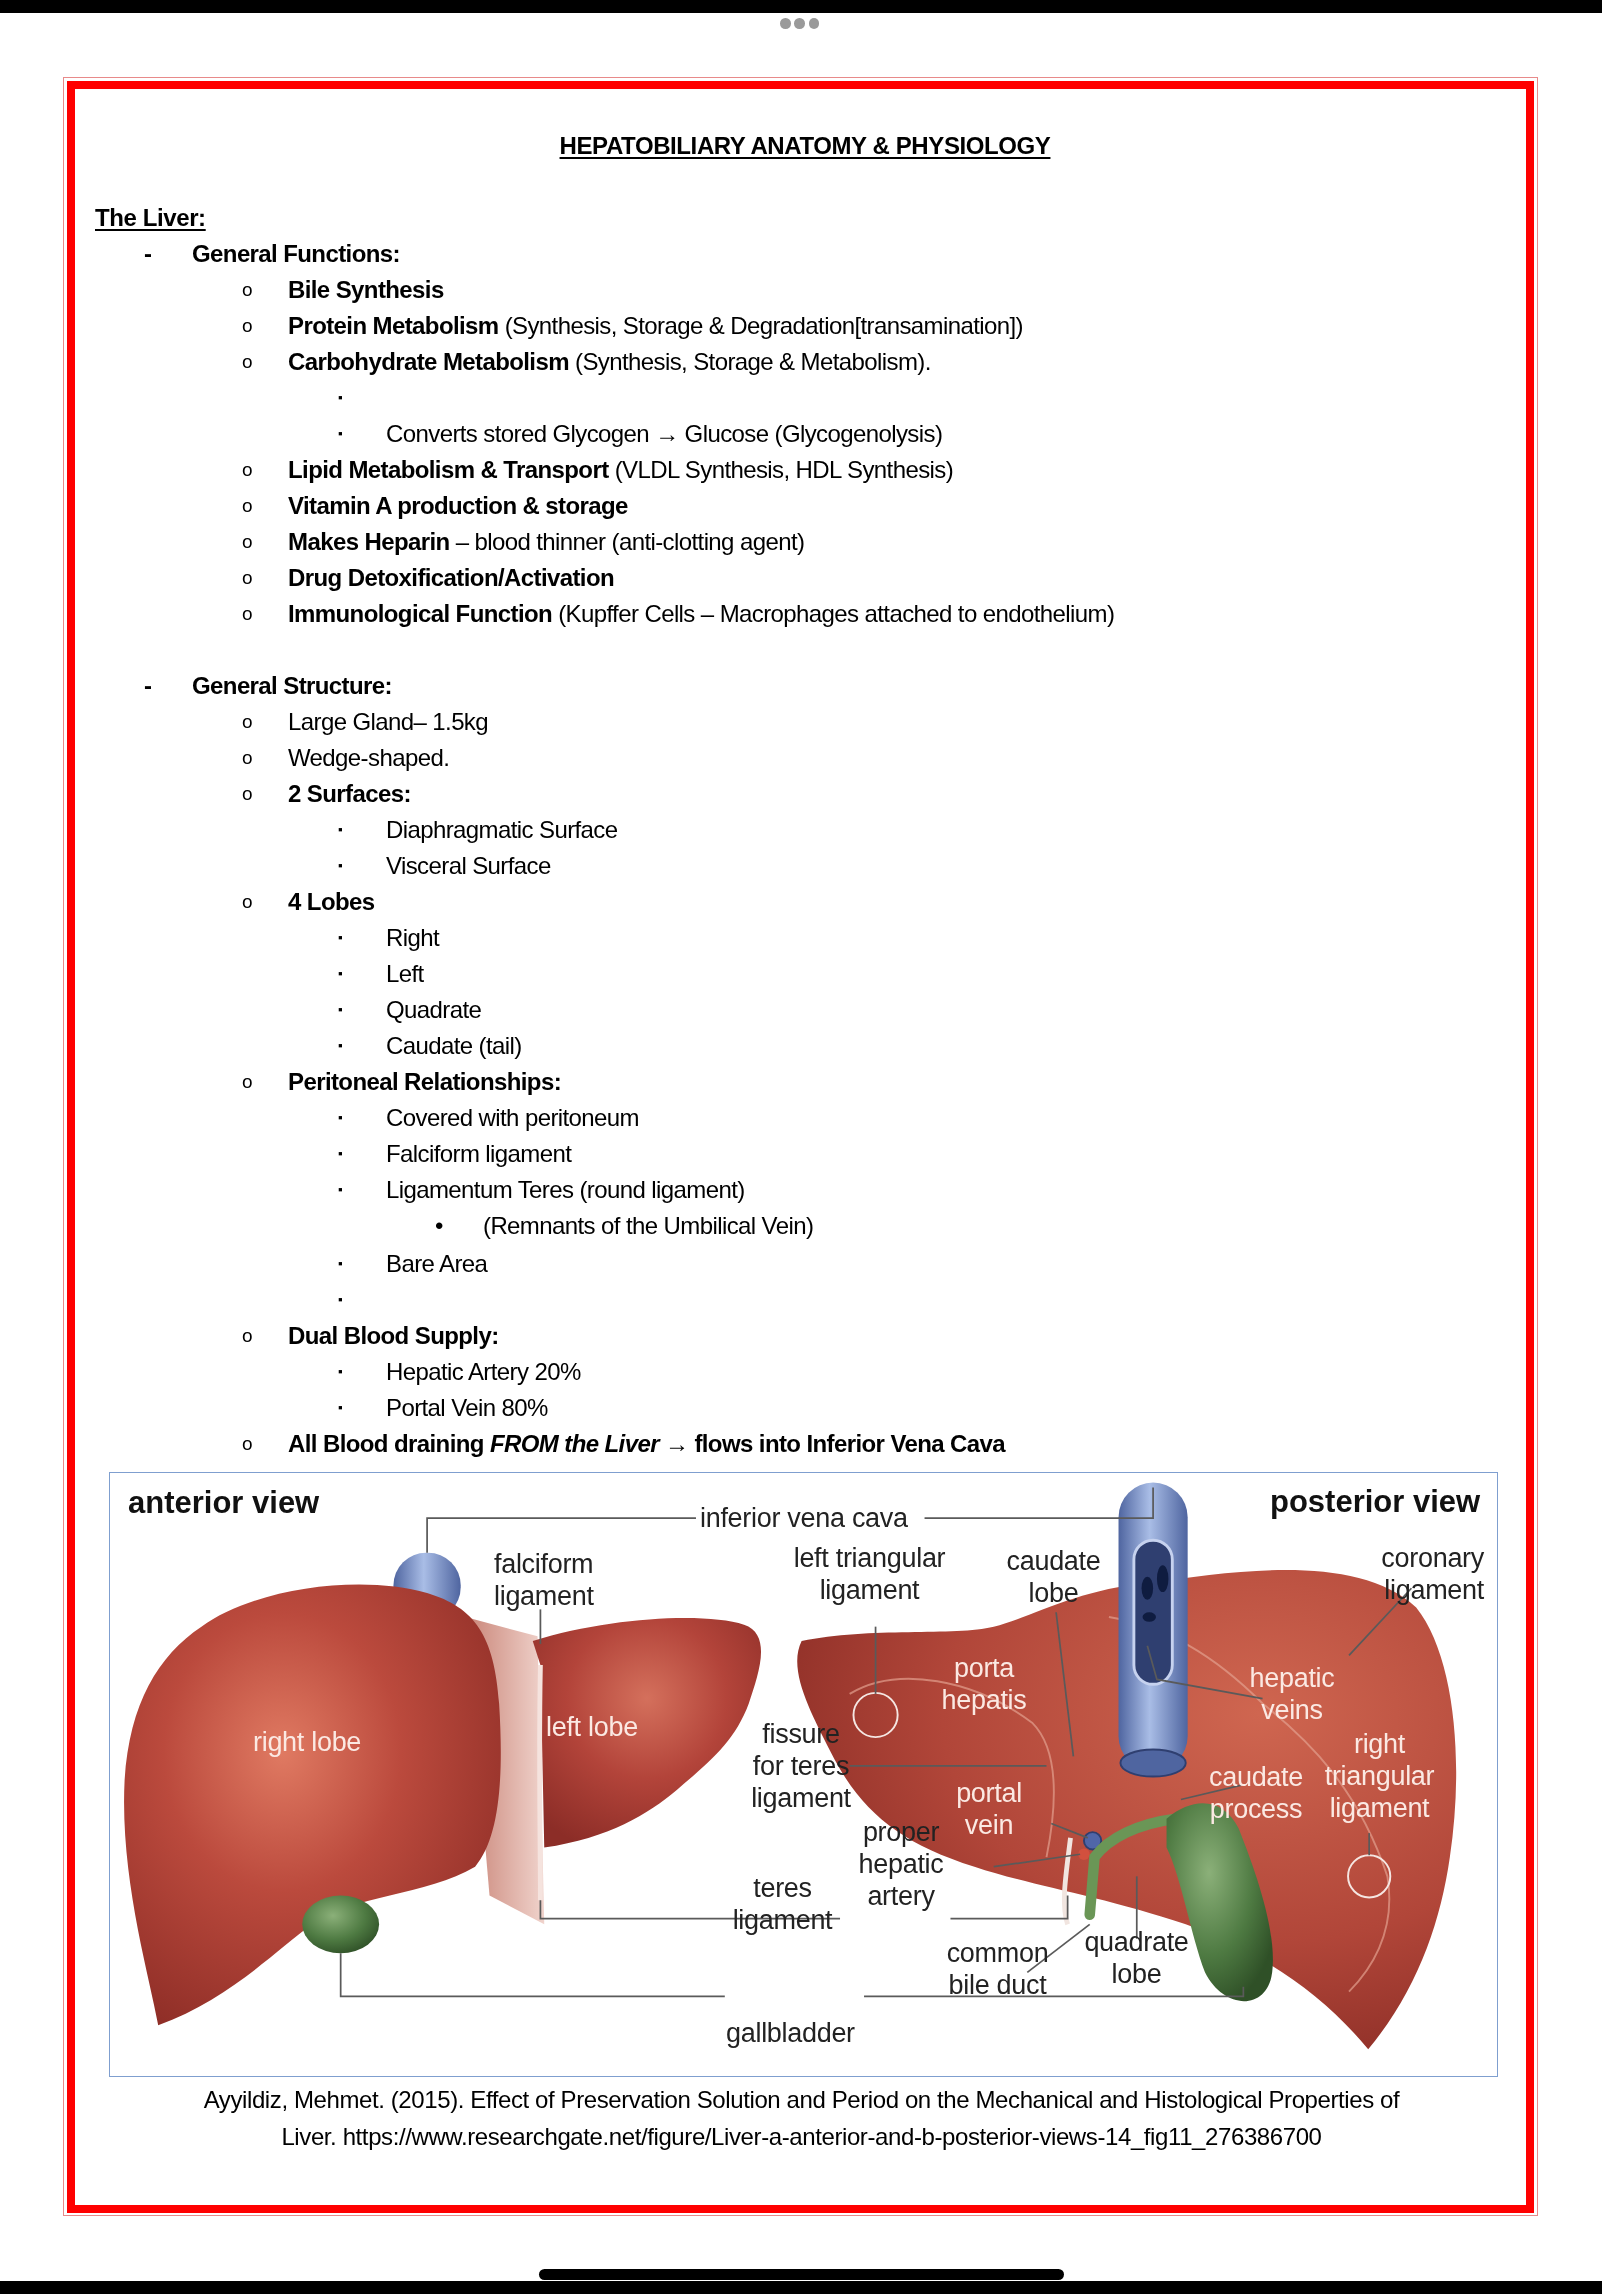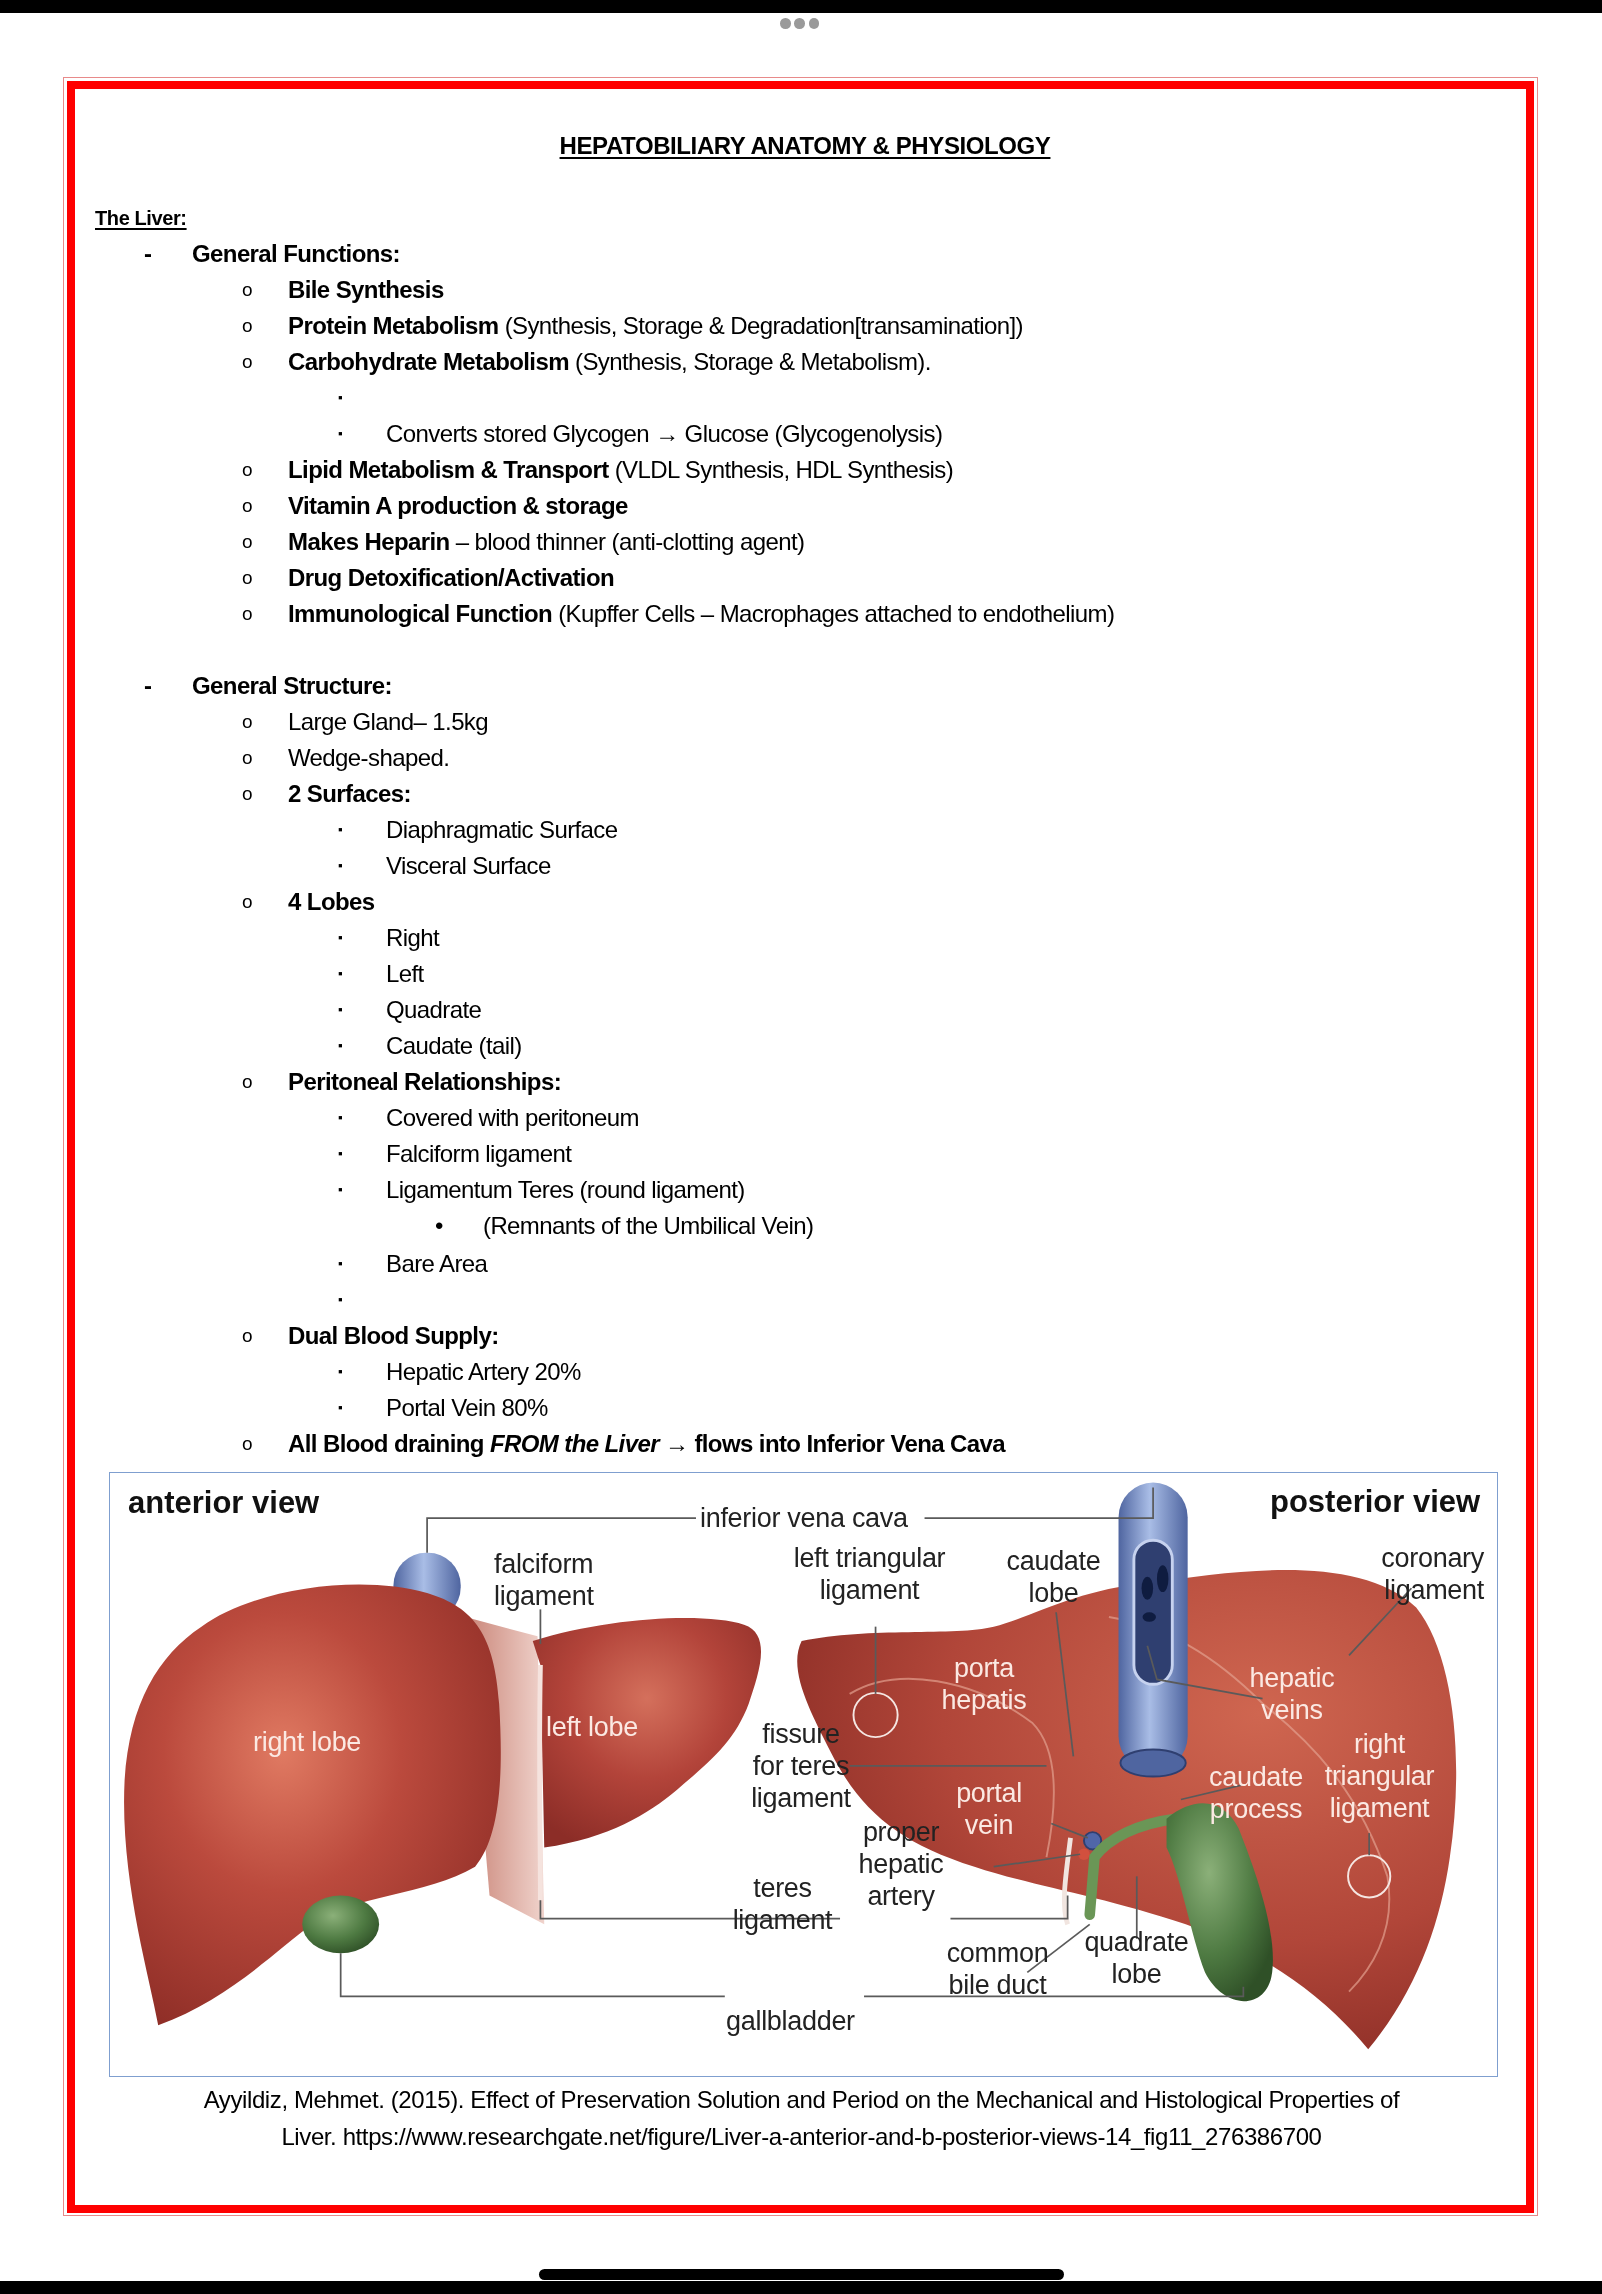--- a/index.html
+++ b/index.html
@@ -16,21 +16,21 @@
   .dots span { width:10.6px; height:10.6px; border-radius:50%; background:#9a9a9a; display:block; }
 
   .frame-outer { position:absolute; left:63px; top:77px; width:1475px; height:2139px;
     border:1.9px solid #e88a8a; box-sizing:border-box; }
   .frame-thick { position:absolute; left:67px; top:81px; width:1467px; height:2132px;
     border:8.6px solid #ff0000; box-sizing:border-box; }
 
   .doc-text { font-family:"Liberation Sans", sans-serif; font-size:24px; line-height:36px; letter-spacing:-0.6px; }
   .title { position:absolute; left:0; width:1602px; top:128px; text-align:center; font-weight:bold; font-size:24px; letter-spacing:-0.4px; }
   .title span { text-decoration:underline; text-decoration-thickness:1.9px; text-underline-offset:2.9px;margin-left:8px; }
-  .liver-heading { position:absolute; left:95px; top:200px; font-weight:bold; font-size:20px; text-decoration:underline; text-decoration-thickness:1.9px; text-underline-offset:2.9px; letter-spacing:-0.4px;}
+  .liver-heading { position:absolute; left:95px; top:200px; font-weight:bold; font-size:24px; text-decoration:underline; text-decoration-thickness:1.9px; text-underline-offset:2.9px; letter-spacing:-0.4px;}
 
   .outline { position:absolute; left:0; top:236px; width:1441px; }
   .row { position:relative; height:36px; white-space:nowrap; }
   .row .mk { position:absolute; top:0; }
   .row .tx { position:absolute; top:0; }
   .l1 .mk { left:144px; font-weight:bold; }
   .l1 .tx { left:192px; font-weight:bold; }
   .l2 .mk { left:242px; font-size:19px; }
   .l2 .tx { left:288px; }
   .l3 .mk { left:338px; font-size:13.4px; }
@@ -374,21 +374,21 @@
   <div class="fig-label" style="left:830px;top:464px;width:115px;">
     <div>common</div>
     <div>bile duct</div>
   </div>
 
   <div class="fig-label" style="left:969px;top:453px;width:115px;">
     <div>quadrate</div>
     <div>lobe</div>
   </div>
 
-  <div class="fig-label" style="left:616px;top:532px;">gallbladder</div>
+  <div class="fig-label" style="left:616px;top:544px;">gallbladder</div>
 </div>
 
 <div class="citation">
   <div>Ayyildiz, Mehmet. (2015). Effect of Preservation Solution and Period on the Mechanical and Histological Properties of</div>
   <div>Liver. https://www.researchgate.net/figure/Liver-a-anterior-and-b-posterior-views-14_fig11_276386700</div>
 </div>
 
 <div class="bottombar"></div>
 <div class="home-indicator"></div>
 

